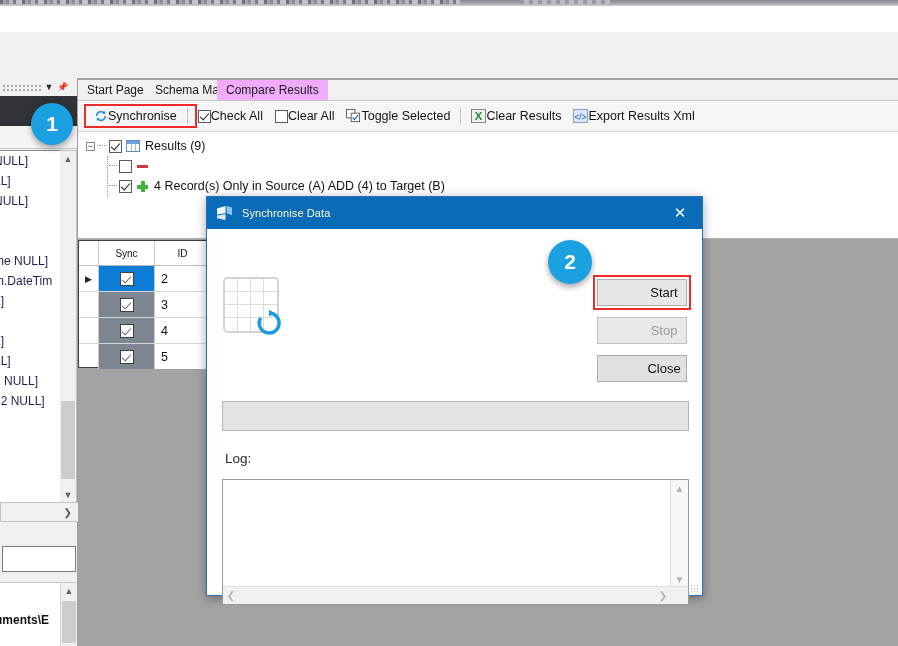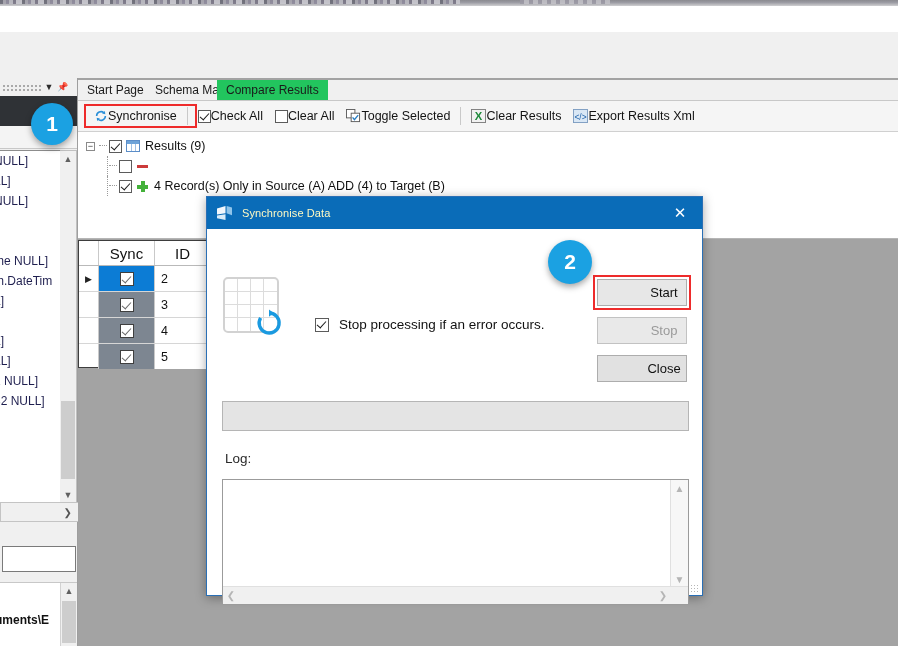--- a/index.html
+++ b/index.html
@@ -66,21 +66,21 @@
   #lp-bottom-thumb{position:absolute;left:1px;top:18px;width:14px;height:42px;background:#cdcdcd;}
   #lp-bottom-arw{position:absolute;left:0;top:0;width:16px;height:16px;display:flex;align-items:center;justify-content:center;color:#606060;font-size:9px;}
   #lp-path{position:absolute;left:-5px;top:30px;font-size:12px;font-weight:bold;color:#111;white-space:nowrap;}
 
   
   #doc-area{left:78px;top:78px;width:820px;height:568px;background:#a3a3a3;}
 
   #tabstrip{left:78px;top:80px;width:820px;height:20px;background:#f0f0f0;}
   .tab{position:absolute;top:0;height:20px;line-height:20px;font-size:12px;color:#1a1a1a;
     padding:0 9px;white-space:nowrap;}
-  .tab.active{background:#22c55e;}
+  .tab.active{background:#f0abfc;}
 
   #tabline{left:78px;top:100px;width:820px;height:1px;background:#c8c8c8;}
 
   #toolbar{left:78px;top:101px;width:820px;height:30px;background:#f5f5f5;
     border-bottom:1px solid #d0d0d0;display:flex;align-items:center;}
   .tb-item{display:flex;align-items:center;height:22px;padding:0 6px;white-space:nowrap;font-size:12.5px;color:#141414;}
   .tb-sep{width:1px;height:18px;background:#c9c9c9;margin:0 4px;}
   #sync-highlight{position:absolute;left:6px;top:3px;width:113px;height:24px;
     border:2px solid #ee2b2b;box-sizing:border-box;}
 
@@ -104,21 +104,21 @@
   .minus{display:inline-block;width:11px;height:3px;background:#cc3b3b;margin:0 6px 0 5px;}
   .plus{display:inline-block;position:relative;width:11px;height:11px;margin:0 6px 0 5px;}
   .plus:before{content:"";position:absolute;left:0;top:4px;width:11px;height:4px;background:#44b13a;}
   .plus:after{content:"";position:absolute;left:4px;top:0;width:4px;height:11px;background:#44b13a;}
   .vline{width:1px;height:20px;border-left:1px dotted #9a9a9a;margin-left:12px;}
 
   
   #dgrid{left:78px;top:240px;width:135px;height:128px;background:#fff;
     border:1px solid #3d3d3d;box-sizing:border-box;}
   #dgrid .hdr{display:flex;height:24px;background:#ffffff;border-bottom:1px solid #b9b9b9;}
-  #dgrid .hcell{display:flex;align-items:center;justify-content:center;font-size:15px;color:#111;
+  #dgrid .hcell{display:flex;align-items:center;justify-content:center;font-size:10px;color:#111;
     border-right:1px solid #c9c9c9;box-sizing:border-box;}
   #dgrid .row{display:flex;height:25px;border-bottom:1px solid #d6d6d6;}
   #dgrid .c-ind{width:20px;display:flex;align-items:center;justify-content:center;
     border-right:1px solid #c9c9c9;box-sizing:border-box;font-size:9px;color:#222;}
   #dgrid .c-sync{width:56px;display:flex;align-items:center;justify-content:center;
     border-right:1px solid #c9c9c9;box-sizing:border-box;background:#7d8691;}
   #dgrid .row.sel .c-sync{background:#0c7cd5;}
   #dgrid .c-id{width:55px;display:flex;align-items:center;padding-left:6px;
     box-sizing:border-box;font-size:12.5px;color:#111;background:#fff;}
   #dgrid .chk2{width:14px;height:14px;background:#fff;border:1px solid #3f3f3f;position:relative;box-sizing:border-box;}
@@ -363,24 +363,20 @@
         <div class="gl" style="left:0;top:12px;width:52px;height:1px;"></div>
         <div class="gl" style="left:0;top:25px;width:52px;height:1px;"></div>
         <div class="gl" style="left:0;top:38px;width:52px;height:1px;"></div>
       </div>
       <svg id="spinner" viewBox="0 0 28 28">
         <path d="M14 4 A10 10 0 1 1 5.6 8.8" fill="none" stroke="#1a9ae0" stroke-width="3.4" stroke-linecap="butt"></path>
         <polygon points="14,0.5 14,7.8 18.6,4.1" fill="#1a9ae0"></polygon>
       </svg>
     </div>
 
-    <div id="stop-row">
-      <span class="chk on"></span>
-      <span id="stop-label">Stop processing if an error occurs.</span>
-    </div>
 
     <div class="dbtn" id="btn-start">Start</div>
     <div id="start-highlight"></div>
     <div class="dbtn" id="btn-close">Close</div>
     <div class="dbtn" id="btn-stop">Stop</div>
 
     <div id="progress"></div>
     <div id="log-label">Log:</div>
 
     <div id="logbox">

